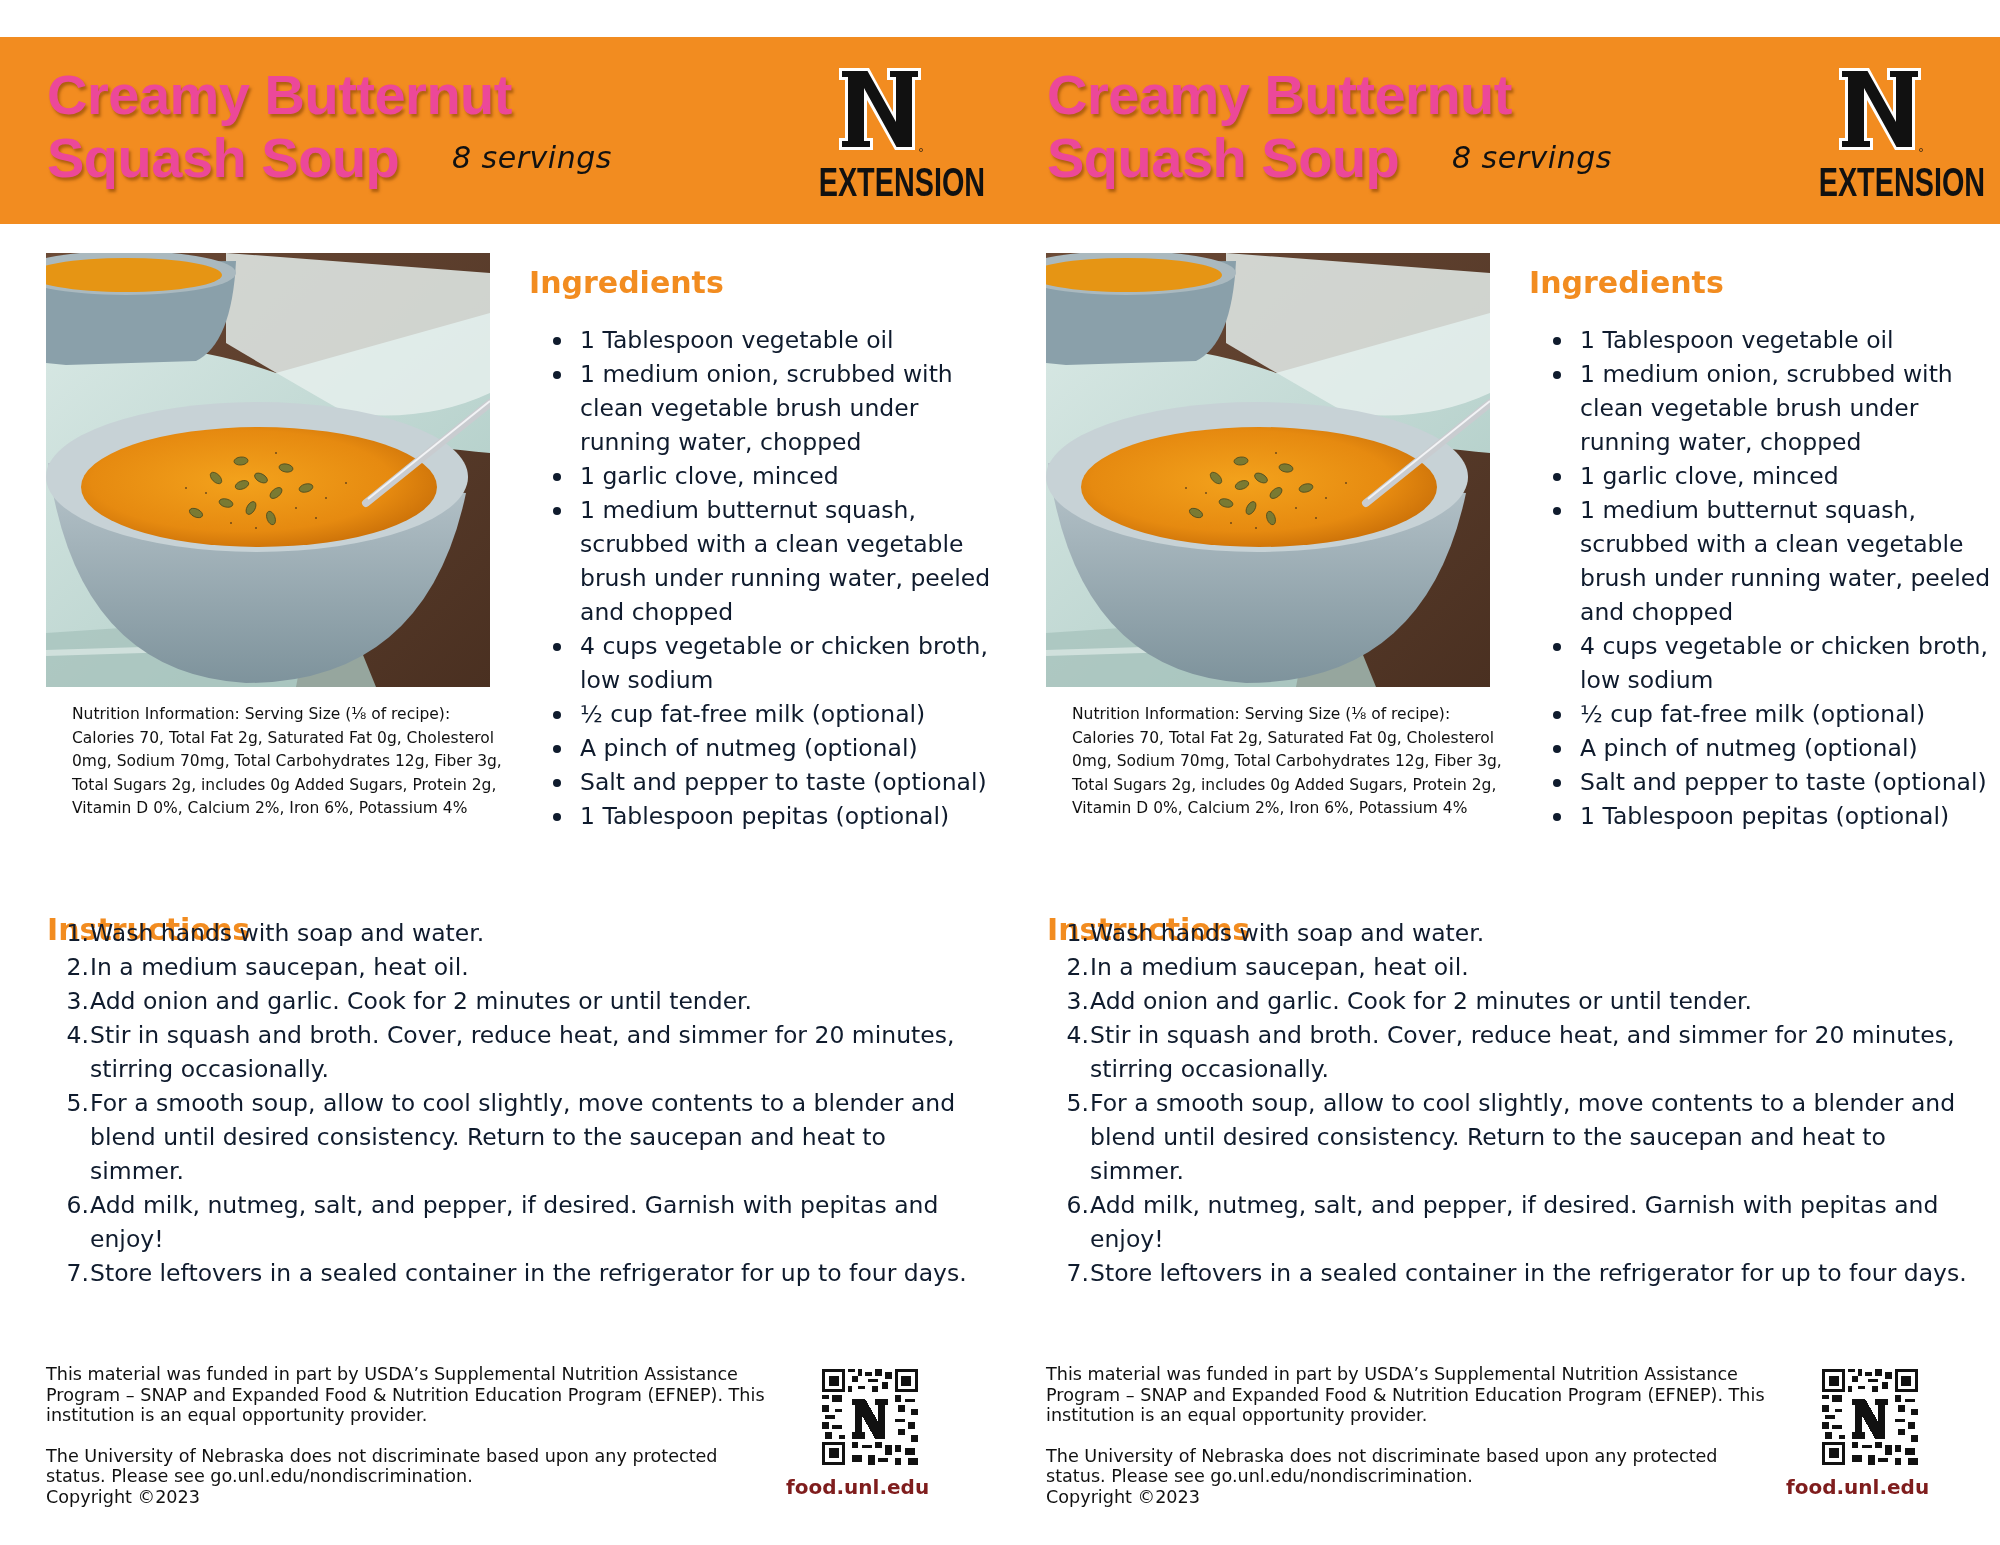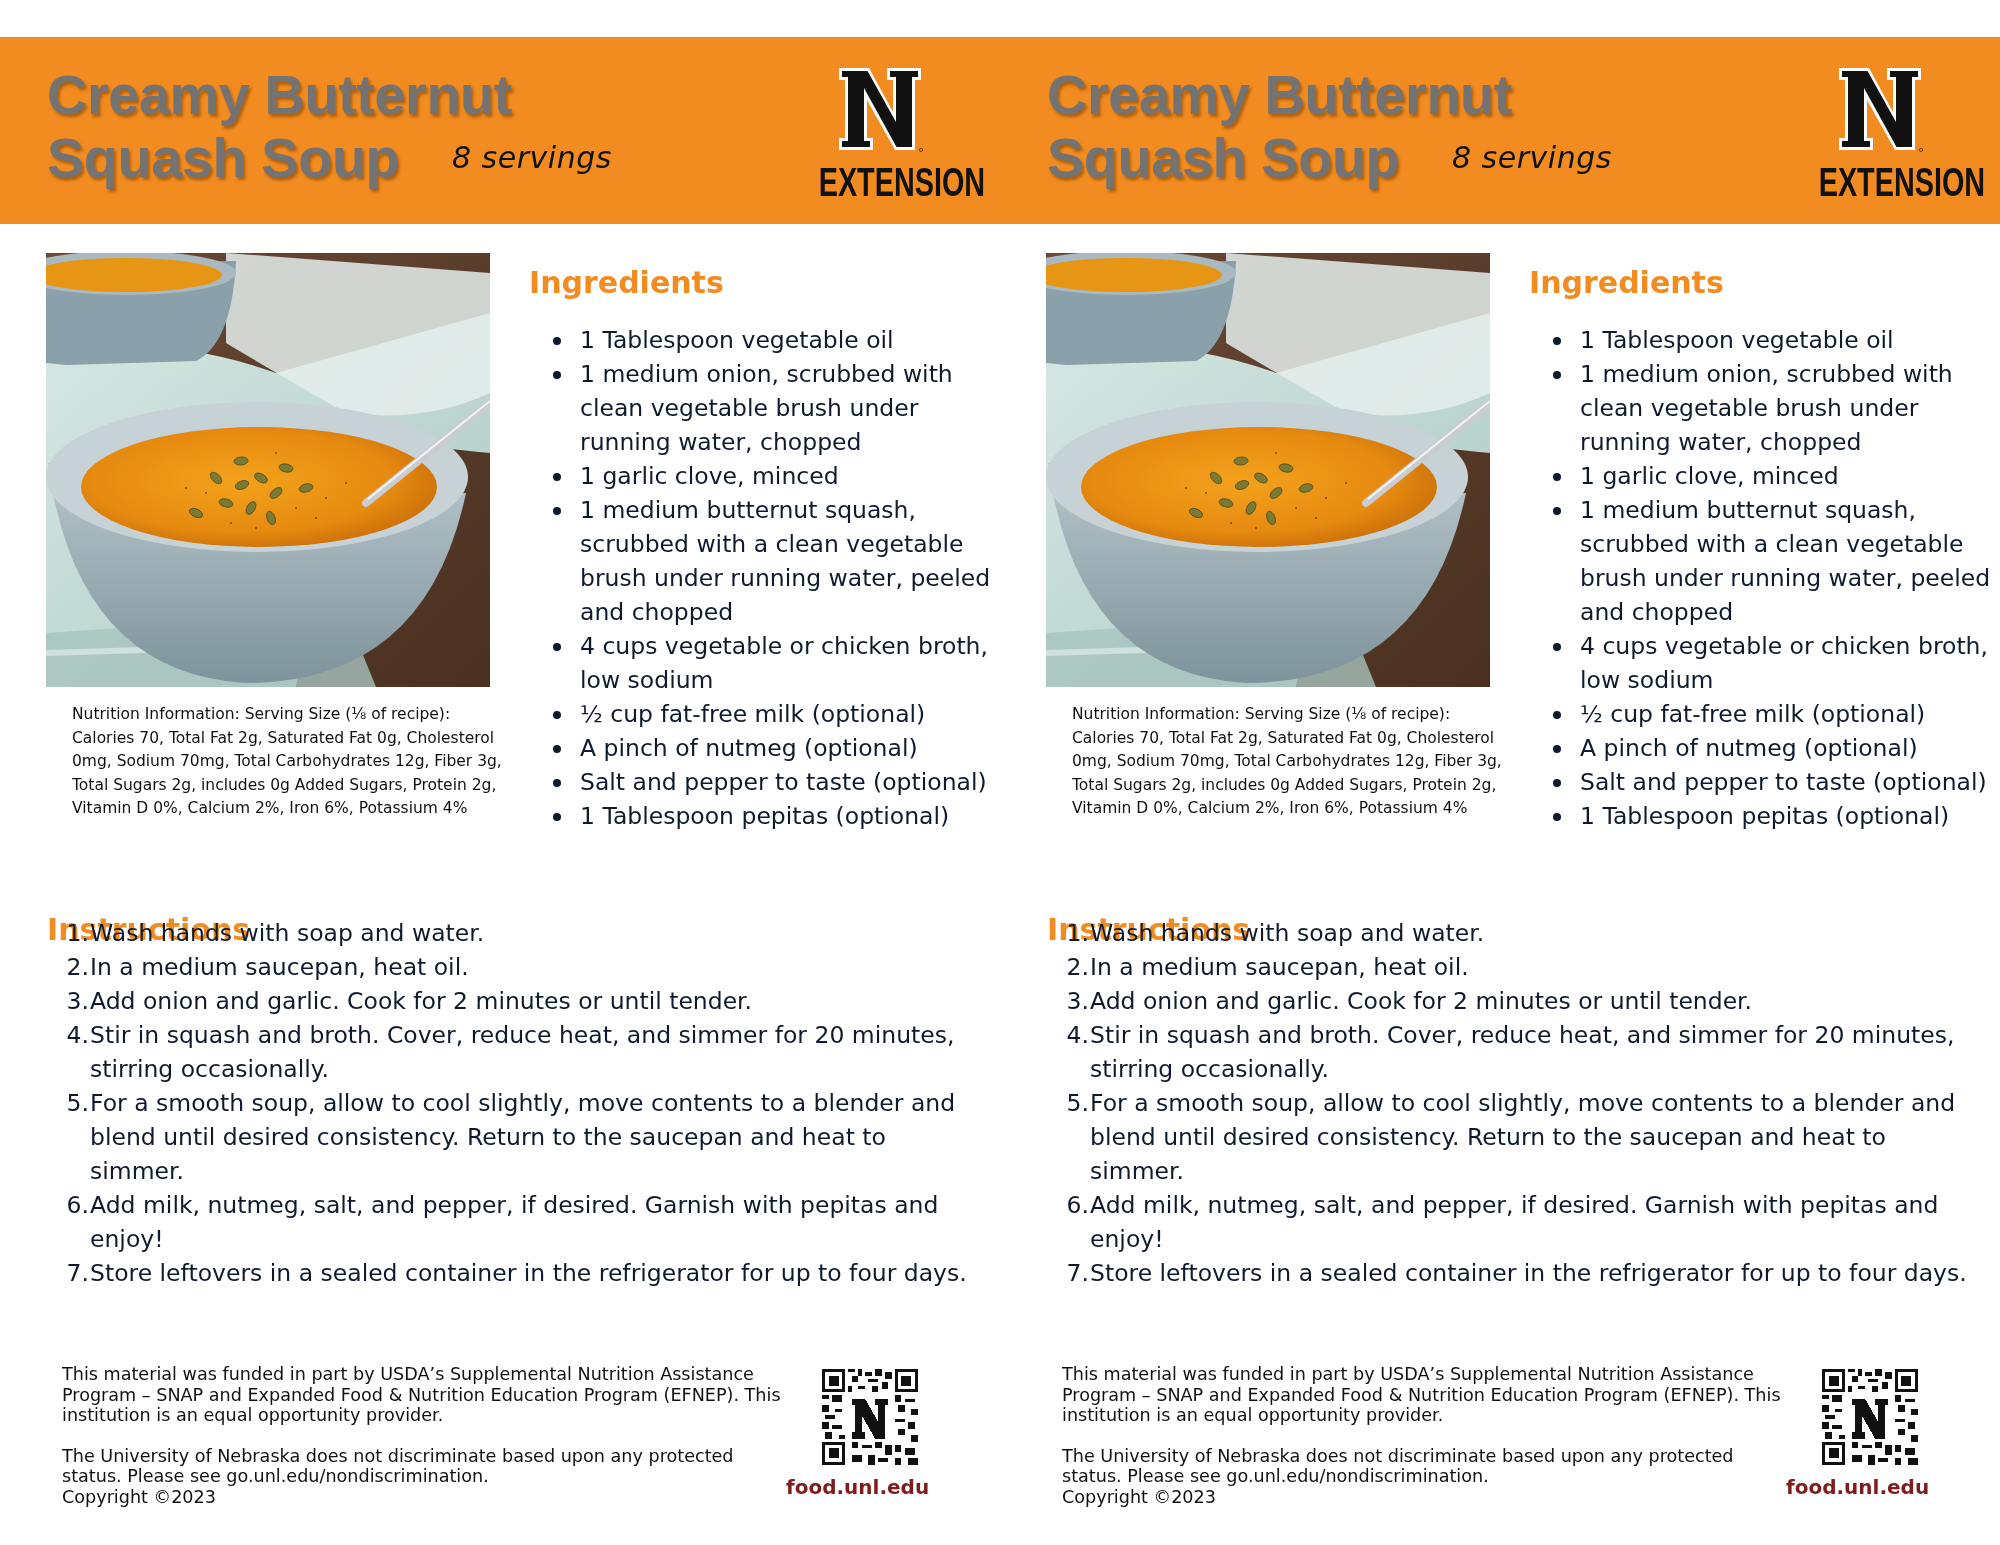--- a/index.html
+++ b/index.html
@@ -11,21 +11,21 @@
     .card.left { left: 0; }
     .card.right { left: 1000px; }
 
     .banner {
       position: absolute; left: 0; top: 37px; width: 1000px; height: 187px;
       background: #f28c20;
     }
     .title {
       position: absolute; left: 47px; top: 63px; margin: 0;
       font-family: "Liberation Sans", sans-serif; font-weight: 700;
-      font-size: 56px; line-height: 63px; color: #737373;
+      font-size: 56px; line-height: 63px; color: #ec4899;
       text-shadow: 2px 3px 3px rgba(120,60,0,0.55);
       letter-spacing: -0.5px;
     }
     .title .line { display: block; white-space: nowrap; }
     .servings {
       position: absolute; left: 452px; top: 140px;
       font-family: "DejaVu Sans", sans-serif; font-style: italic;
       font-size: 30px; color: #111111; white-space: nowrap; letter-spacing: 0.5px;
     }
     .logo { position: absolute; left: 796px; top: 66px; width: 162px; height: 140px; }
@@ -64,21 +64,21 @@
     }
     .ins-list {
       position: absolute; left: 47px; top: 916px; width: 920px; margin: 0; padding: 0; list-style: none;
       font-family: "DejaVu Sans", sans-serif; font-size: 23.5px; line-height: 34px; color: #0f1b2d;
     }
     .ins-list li { position: relative; padding-left: 43px; }
     .ins-list li .num { position: absolute; left: 0; width: 42px; text-align: right; }
 
     .footer-text {
       position: absolute; left: 46px; top: 1364px; width: 720px;
-      font-family: "DejaVu Sans", sans-serif; font-size: 17.6px; line-height: 20.5px; color: #111; margin-left: 16px;
+      font-family: "DejaVu Sans", sans-serif; font-size: 17.6px; line-height: 20.5px; color: #111;
     }
     .footer-text p { margin: 0; }
     .footer-text p + p { margin-top: 20px; }
 
     .qr { position: absolute; left: 822px; top: 1369px; width: 96px; height: 96px; }
     .site {
       position: absolute; left: 786px; top: 1475px; width: 170px; text-align: left;
       font-family: "DejaVu Sans", sans-serif; font-weight: 700; font-size: 20px; color: #7f1d1d;
     }
   </style>

